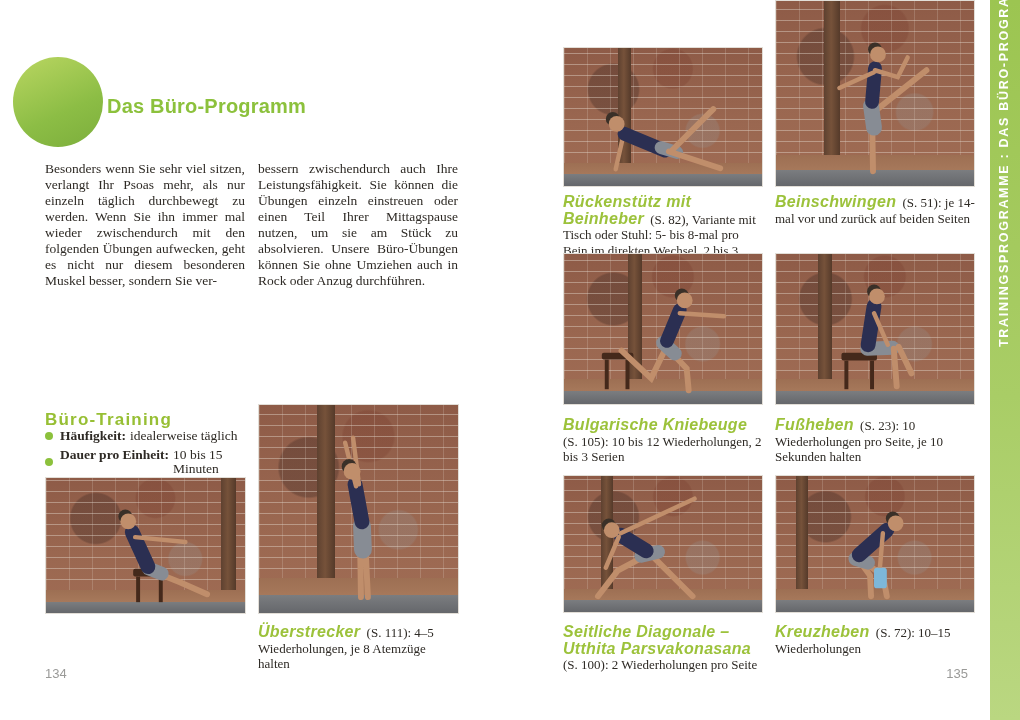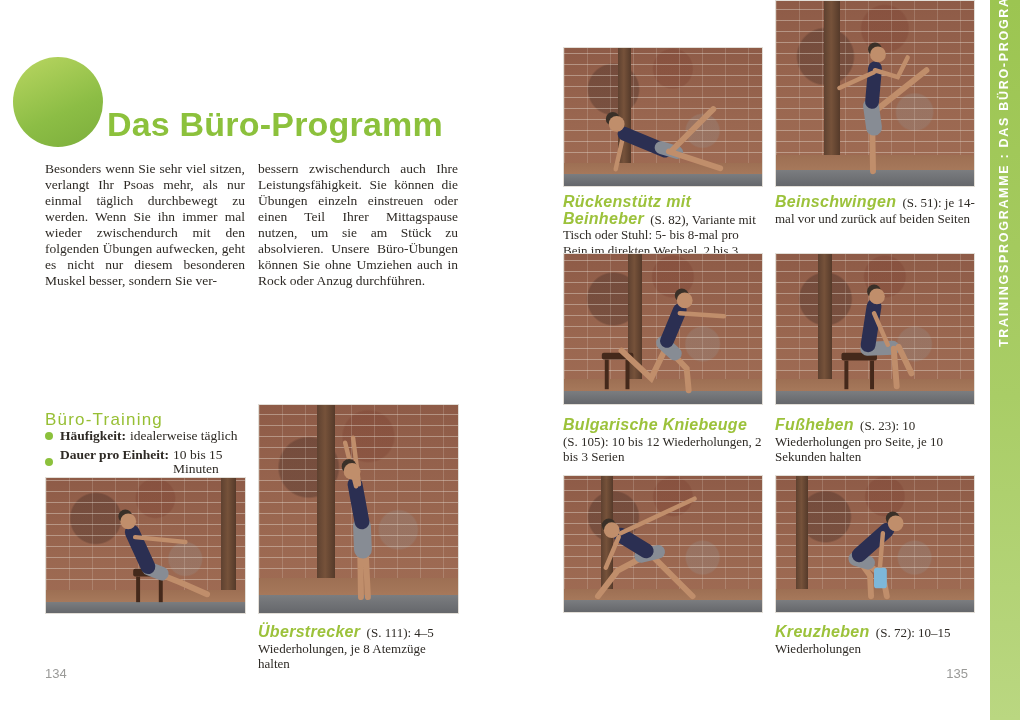--- a/index.html
+++ b/index.html
@@ -3,29 +3,29 @@
 <meta charset="utf-8">
 <style>
   html,body{margin:0;padding:0;background:#ffffff;}
   .spread{position:relative;width:1020px;height:720px;background:#ffffff;overflow:hidden;
           font-family:"Liberation Serif", serif;color:#2e2a25;}
 
   
   .chapter-circle{position:absolute;left:13px;top:57px;width:90px;height:90px;border-radius:50%;
                   background:linear-gradient(155deg,#b6d45f 5%,#8cbd45 60%,#7cae3c 100%);}
   .chapter-title{position:absolute;left:107px;top:82px;font-family:"Liberation Sans",sans-serif;
-                 font-weight:bold;font-size:34px;letter-spacing:.2px;color:#8cc13c;}
+                 font-weight:bold;font-size:20px;letter-spacing:.2px;color:#8cc13c;}
 
   
   .intro{position:absolute;left:45px;top:161px;width:414px;display:flex;gap:13px;}
   .intro .col{width:200px;font-size:13.5px;line-height:16px;text-align:justify;}
 
   
   .training-heading{position:absolute;left:45px;top:396px;font-family:"Liberation Sans",sans-serif;
-                    font-weight:normal;font-size:17px;letter-spacing:1.2px;color:#97bf34;}
+                    font-weight:bold;font-size:17px;letter-spacing:1.2px;color:#97bf34;}
   .bullets{position:absolute;left:45px;top:429px;width:220px;}
   .bullet-row{display:flex;align-items:baseline;margin-bottom:5px;font-size:13.5px;line-height:14px;}
   .dot{width:8px;height:8px;border-radius:50%;background:#8cc13c;margin-right:7px;flex:0 0 auto;
        position:relative;top:0px;align-self:center;}
   .b-label{font-weight:bold;margin-right:4px;white-space:nowrap;}
 
   
   .photo{position:absolute;margin:0;border:1px solid #e2ded7;box-sizing:border-box;overflow:hidden;background:#96604a;}
   .wall{position:absolute;inset:0;
         background-image:
@@ -68,21 +68,21 @@
 </style>
 </head>
 <body>
 
 <div class="spread">
 
   <div class="chapter-circle"></div>
   <h1 class="chapter-title">Das Büro-Programm</h1>
 
   <div class="intro">
-    <div class="col">Besonders wenn Sie sehr viel sitzen, verlangt Ihr Psoas mehr, als nur einmal täglich durchbewegt zu werden. Wenn Sie ihn immer mal wieder zwischendurch mit den folgenden Übungen aufwecken, geht es nicht nur diesem besonderen Muskel besser, sondern Sie ver-</div>
+    <div class="col">Besonders wenn Sie sehr viel sitzen, verlangt Ihr Psoas mehr, als nur einzeln täglich durchbewegt zu werden. Wenn Sie ihn immer mal wieder zwischendurch mit den folgenden Übungen aufwecken, geht es nicht nur diesem besonderen Muskel besser, sondern Sie ver-</div>
     <div class="col">bessern zwischendurch auch Ihre Leistungsfähigkeit. Sie können die Übungen einzeln einstreuen oder einen Teil Ihrer Mittagspause nutzen, um sie am Stück zu absolvieren. Unsere Büro-Übungen können Sie ohne Umziehen auch in Rock oder Anzug durchführen.</div>
   </div>
 
   <h2 class="training-heading">Büro-Training</h2>
 
   <div class="bullets">
     <div class="bullet-row">
       <span class="dot"></span>
       <span class="b-label">Häufigkeit:</span>
       <span>idealerweise täglich</span>
@@ -241,20 +241,24 @@
       <path class="skin" stroke-width="6" d="M96 122 L95 101 L82 83 M112 122 L108 101 L86 85"></path>
       <path class="shorts" stroke-width="14" d="M80 84 L93 88"></path>
       <path class="shirt" stroke-width="15" d="M84 80 L112 55"></path>
       <path class="skin" stroke-width="4.5" d="M108 58 L105 93"></path>
       <rect x="99" y="93" width="13" height="21" rx="3" fill="#7db7d9"></rect>
       <circle class="hair" cx="118" cy="43" r="7"></circle>
       <circle class="head" cx="121" cy="48" r="8"></circle>
     </svg>
   </figure>
 
+  <figcaption class="caption" style="left:563px;top:624px;width:208px;">
+    <span class="cap-name">Seitliche Diagonale – Utthita Parsvakonasana</span>
+    <span>(S. 100): 2 Wiederholungen pro Seite</span>
+  </figcaption>
   <figcaption class="caption" style="left:775px;top:624px;">
     <span class="cap-name">Kreuzheben</span>
     <span>(S. 72): 10–15 Wiederholungen</span>
   </figcaption>
 
   <div class="page-number" id="pn-right">135</div>
 
   <div class="side-tab"></div>
   <div class="side-label">TRAININGSPROGRAMME : DAS BÜRO-PROGRAMM</div>
 

